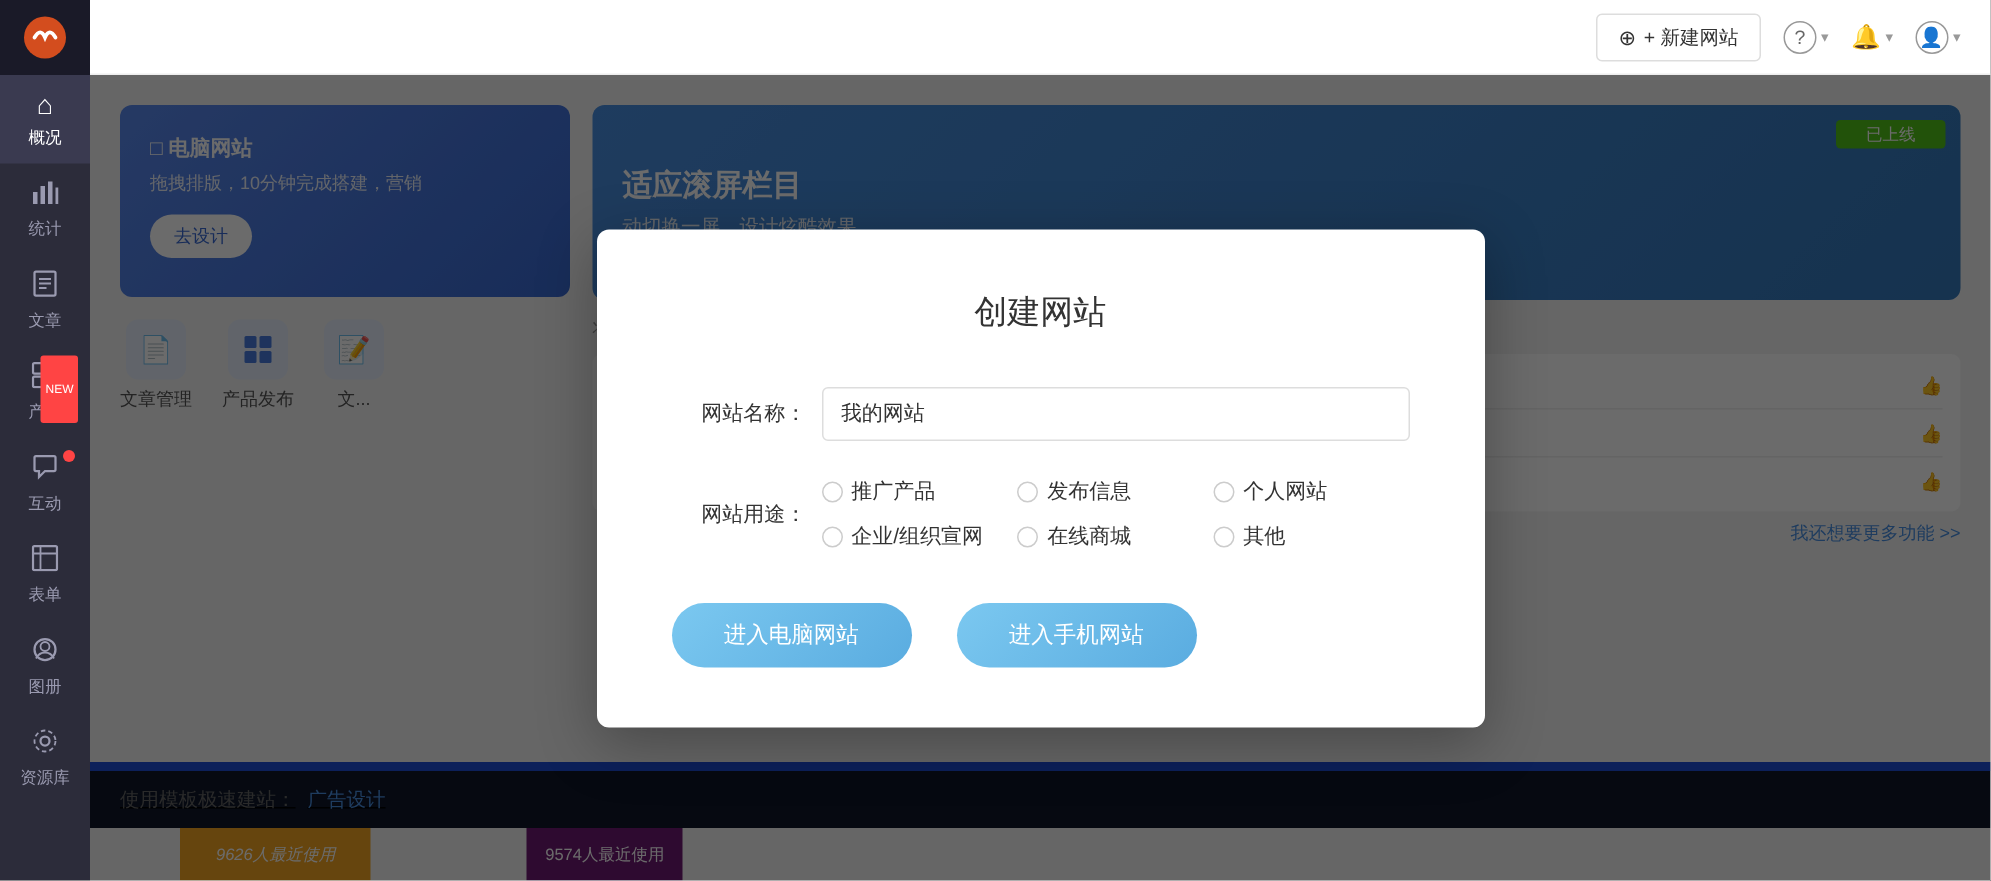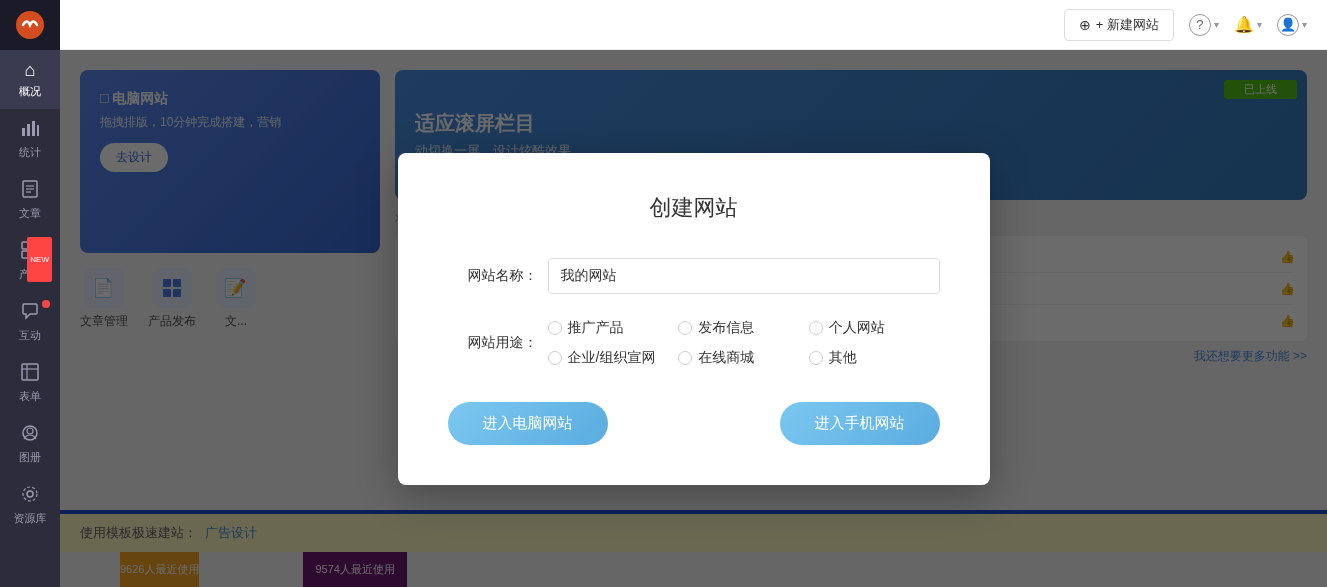--- a/index.html
+++ b/index.html
@@ -126,21 +126,21 @@
       top: 0; left: 0;
       width: 100%; height: 100%;
       background: rgba(0,0,0,0.3);
       z-index: 5;
     }
     .promo-card {
       background: linear-gradient(135deg, #5b8aee, #3a6bd4);
       border-radius: 8px;
       padding: 20px;
       color: white;
-      height: 183px;
+      height: 128px;
       position: relative;
       overflow: hidden;
     }
     .promo-btn {
       background: white;
       color: #3a6bd4;
       border: none;
       padding: 6px 16px;
       border-radius: 20px;
       font-size: 12px;
@@ -249,22 +249,22 @@
       border-radius: 50%;
       display: flex;
       align-items: center;
       justify-content: center;
       flex-shrink: 0;
       background: white;
     }
 
     .modal-actions {
       display: flex;
-      justify-content: space-between;
-      gap: 46px;
+      justify-content: flex-start;
+      gap: 30px;
       margin-top: 35px;
     }
 
     .btn-primary {
       background: linear-gradient(135deg, #7bc8f0, #5aace0);
       color: white;
       border: none;
       border-radius: 25px;
       padding: 12px 35px;
       font-size: 15px;
@@ -451,27 +451,27 @@
             <span style="color:#ccc;">👍</span>
           </div>
         </div>
         <div style="text-align:right;margin-top:5px;">
           <a style="font-size:12px;color:#4a90e2;cursor:pointer;">我还想要更多功能 &gt;&gt;</a>
         </div>
       </div>
     </div>
   </div>
 
-  <div style="position:absolute;bottom:35px;left:0;right:0;background:#fef9c3;padding:10px 20px;display:flex;align-items:center;gap:8px;font-size:13px;border-top:4px solid #1d4ed8;">
+  <div style="position:absolute;bottom:35px;left:0;right:0;background:#0f172a;padding:10px 20px;display:flex;align-items:center;gap:8px;font-size:13px;border-top:6px solid #1d4ed8;text-decoration:underline;">
     <span style="color:#666;">使用模板极速建站：</span>
     <a style="color:#4a90e2;cursor:pointer;">广告设计</a>
   </div>
 
   <div class="status-bar">
-    <div style="background:#f5a623;padding:4px 0;font-size:11px;color:white;display:flex;align-items:center;">
+    <div style="background:#f5a623;padding:4px 24px;font-size:11px;color:white;display:flex;align-items:center;font-style:italic;">
       <span>9626人最近使用</span>
     </div>
     <div style="width:100px;"></div>
     <div style="background:#701a75;padding:4px 12px;font-size:11px;color:white;display:flex;align-items:center;">
       <span>9574人最近使用</span>
     </div>
   </div>
 
   <div class="bg-content"></div>
 

